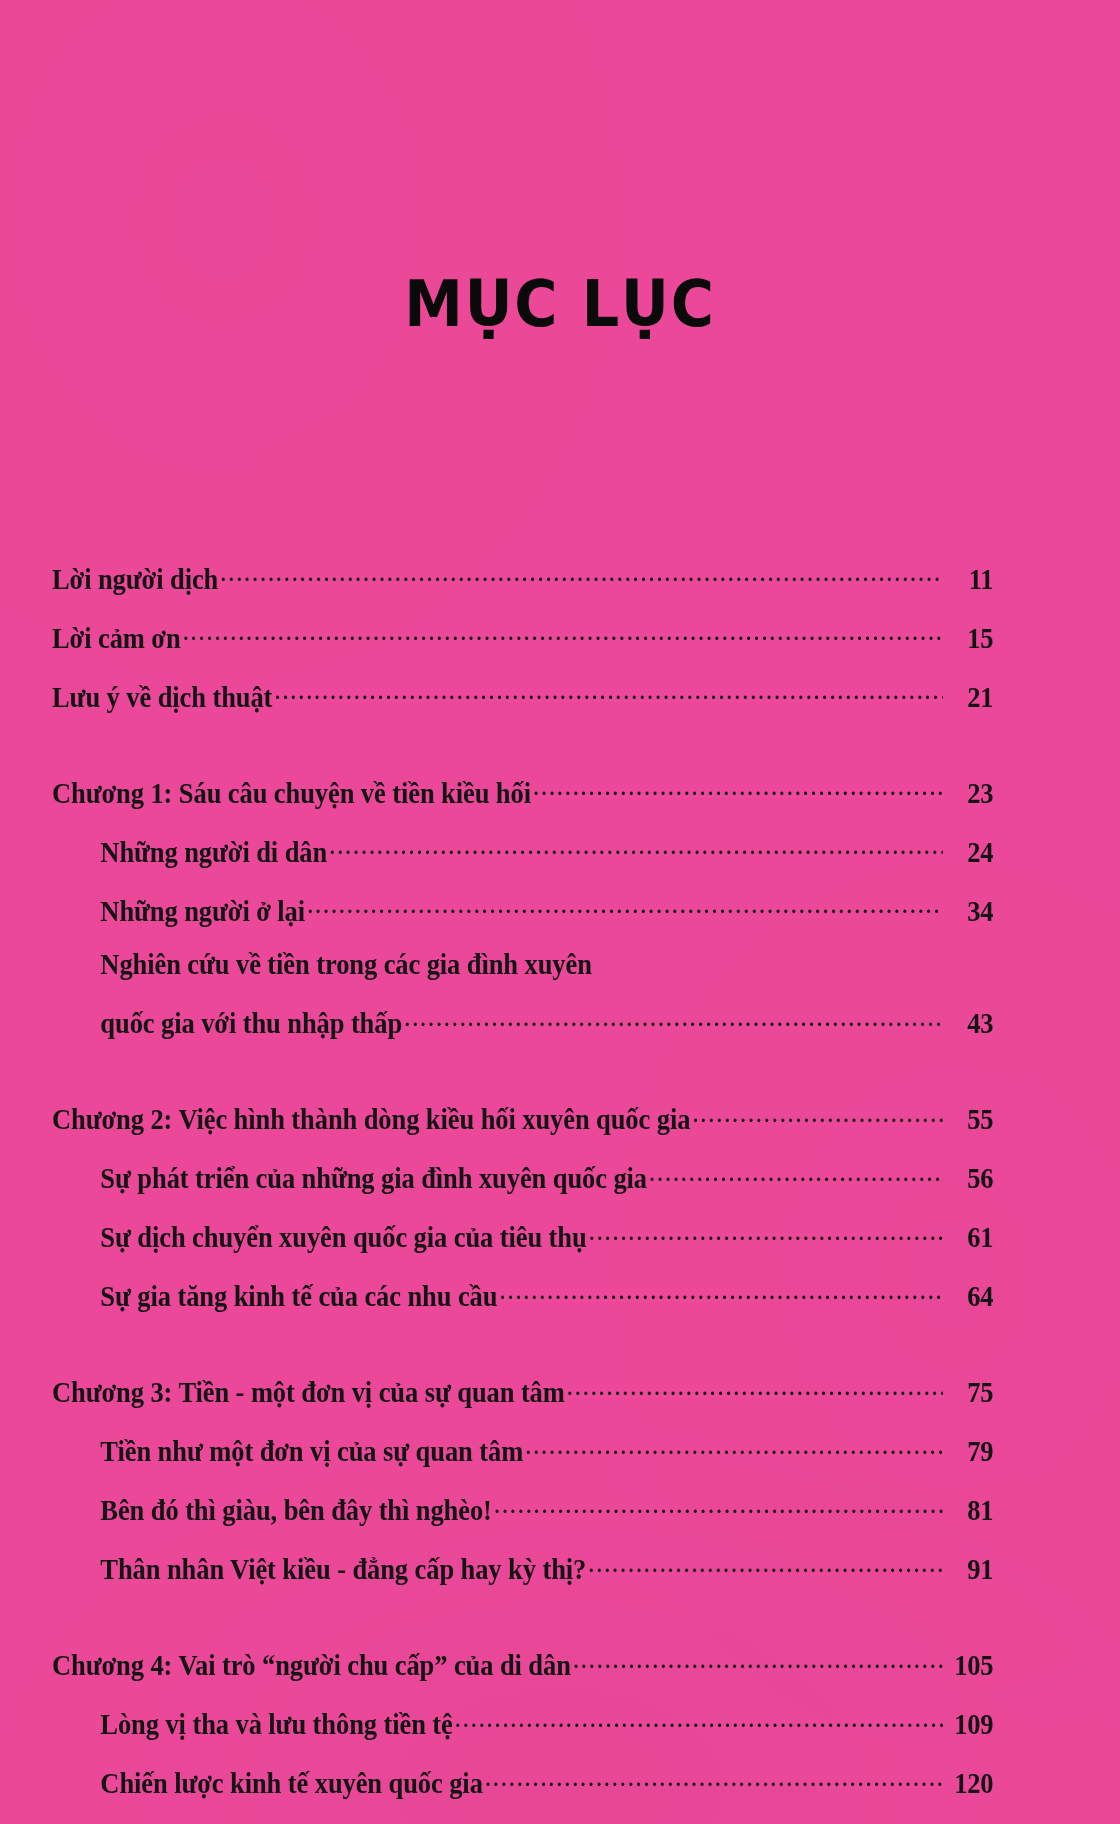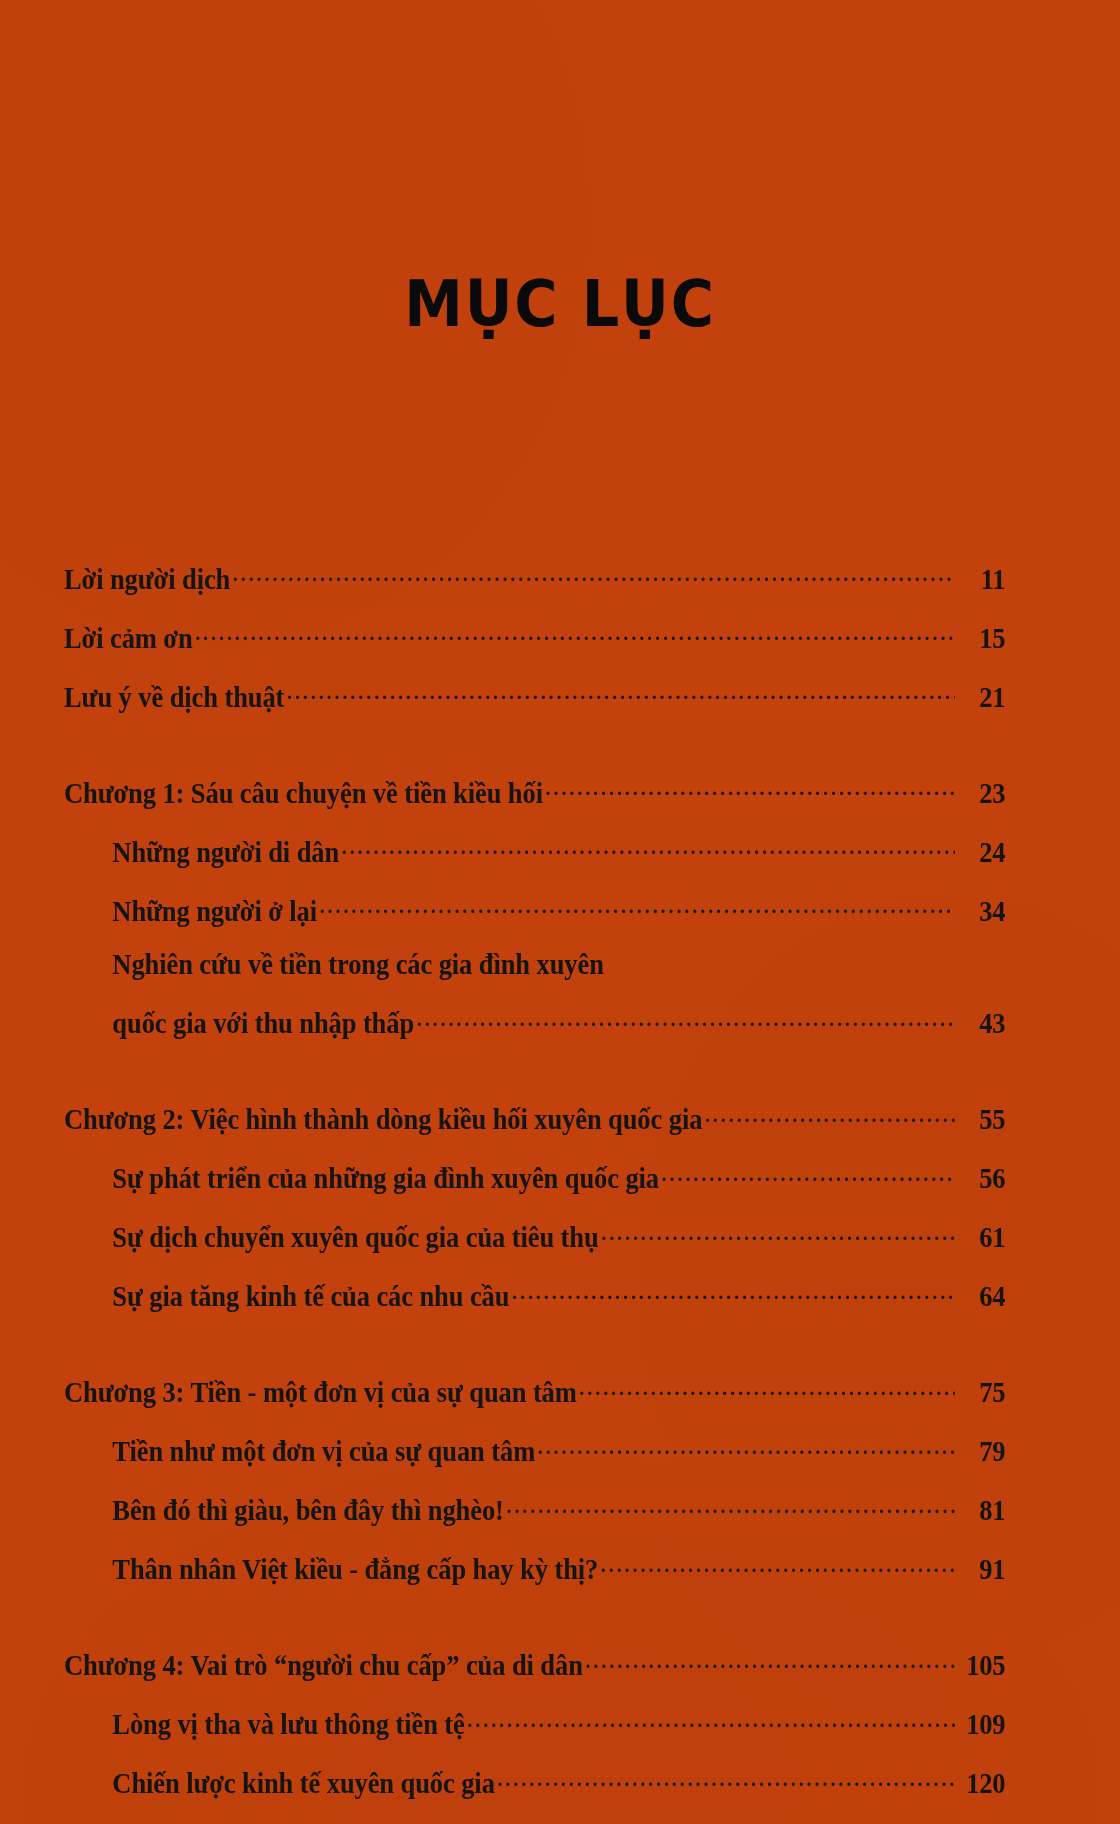--- a/index.html
+++ b/index.html
@@ -4,21 +4,21 @@
 <style>
   html, body {
     margin: 0;
     padding: 0;
     background: #ffffff;
   }
   .page {
     position: relative;
     width: 1120px;
     height: 1824px;
-    background: #c2410c;
+    background: #ec4899;
     overflow: hidden;
     font-family: "Liberation Serif", "DejaVu Serif", serif;
     color: #111111;
   }
 
   
   .scan-tint {
     position: absolute;
     inset: 0;
     background:
@@ -39,21 +39,21 @@
     font-size: 64px;
     letter-spacing: 2px;
     line-height: 1;
     color: #0a0a0a;
     transform: scaleX(0.92);
   }
 
   .entries {
     position: absolute;
     top: 560px;
-    left: 64px;
+    left: 52px;
     width: 1012px;
   }
 
   .entry {
     display: flex;
     align-items: baseline;
     font-size: 28.5px;
     line-height: 1.0;
     color: #141414;
     white-space: nowrap;

